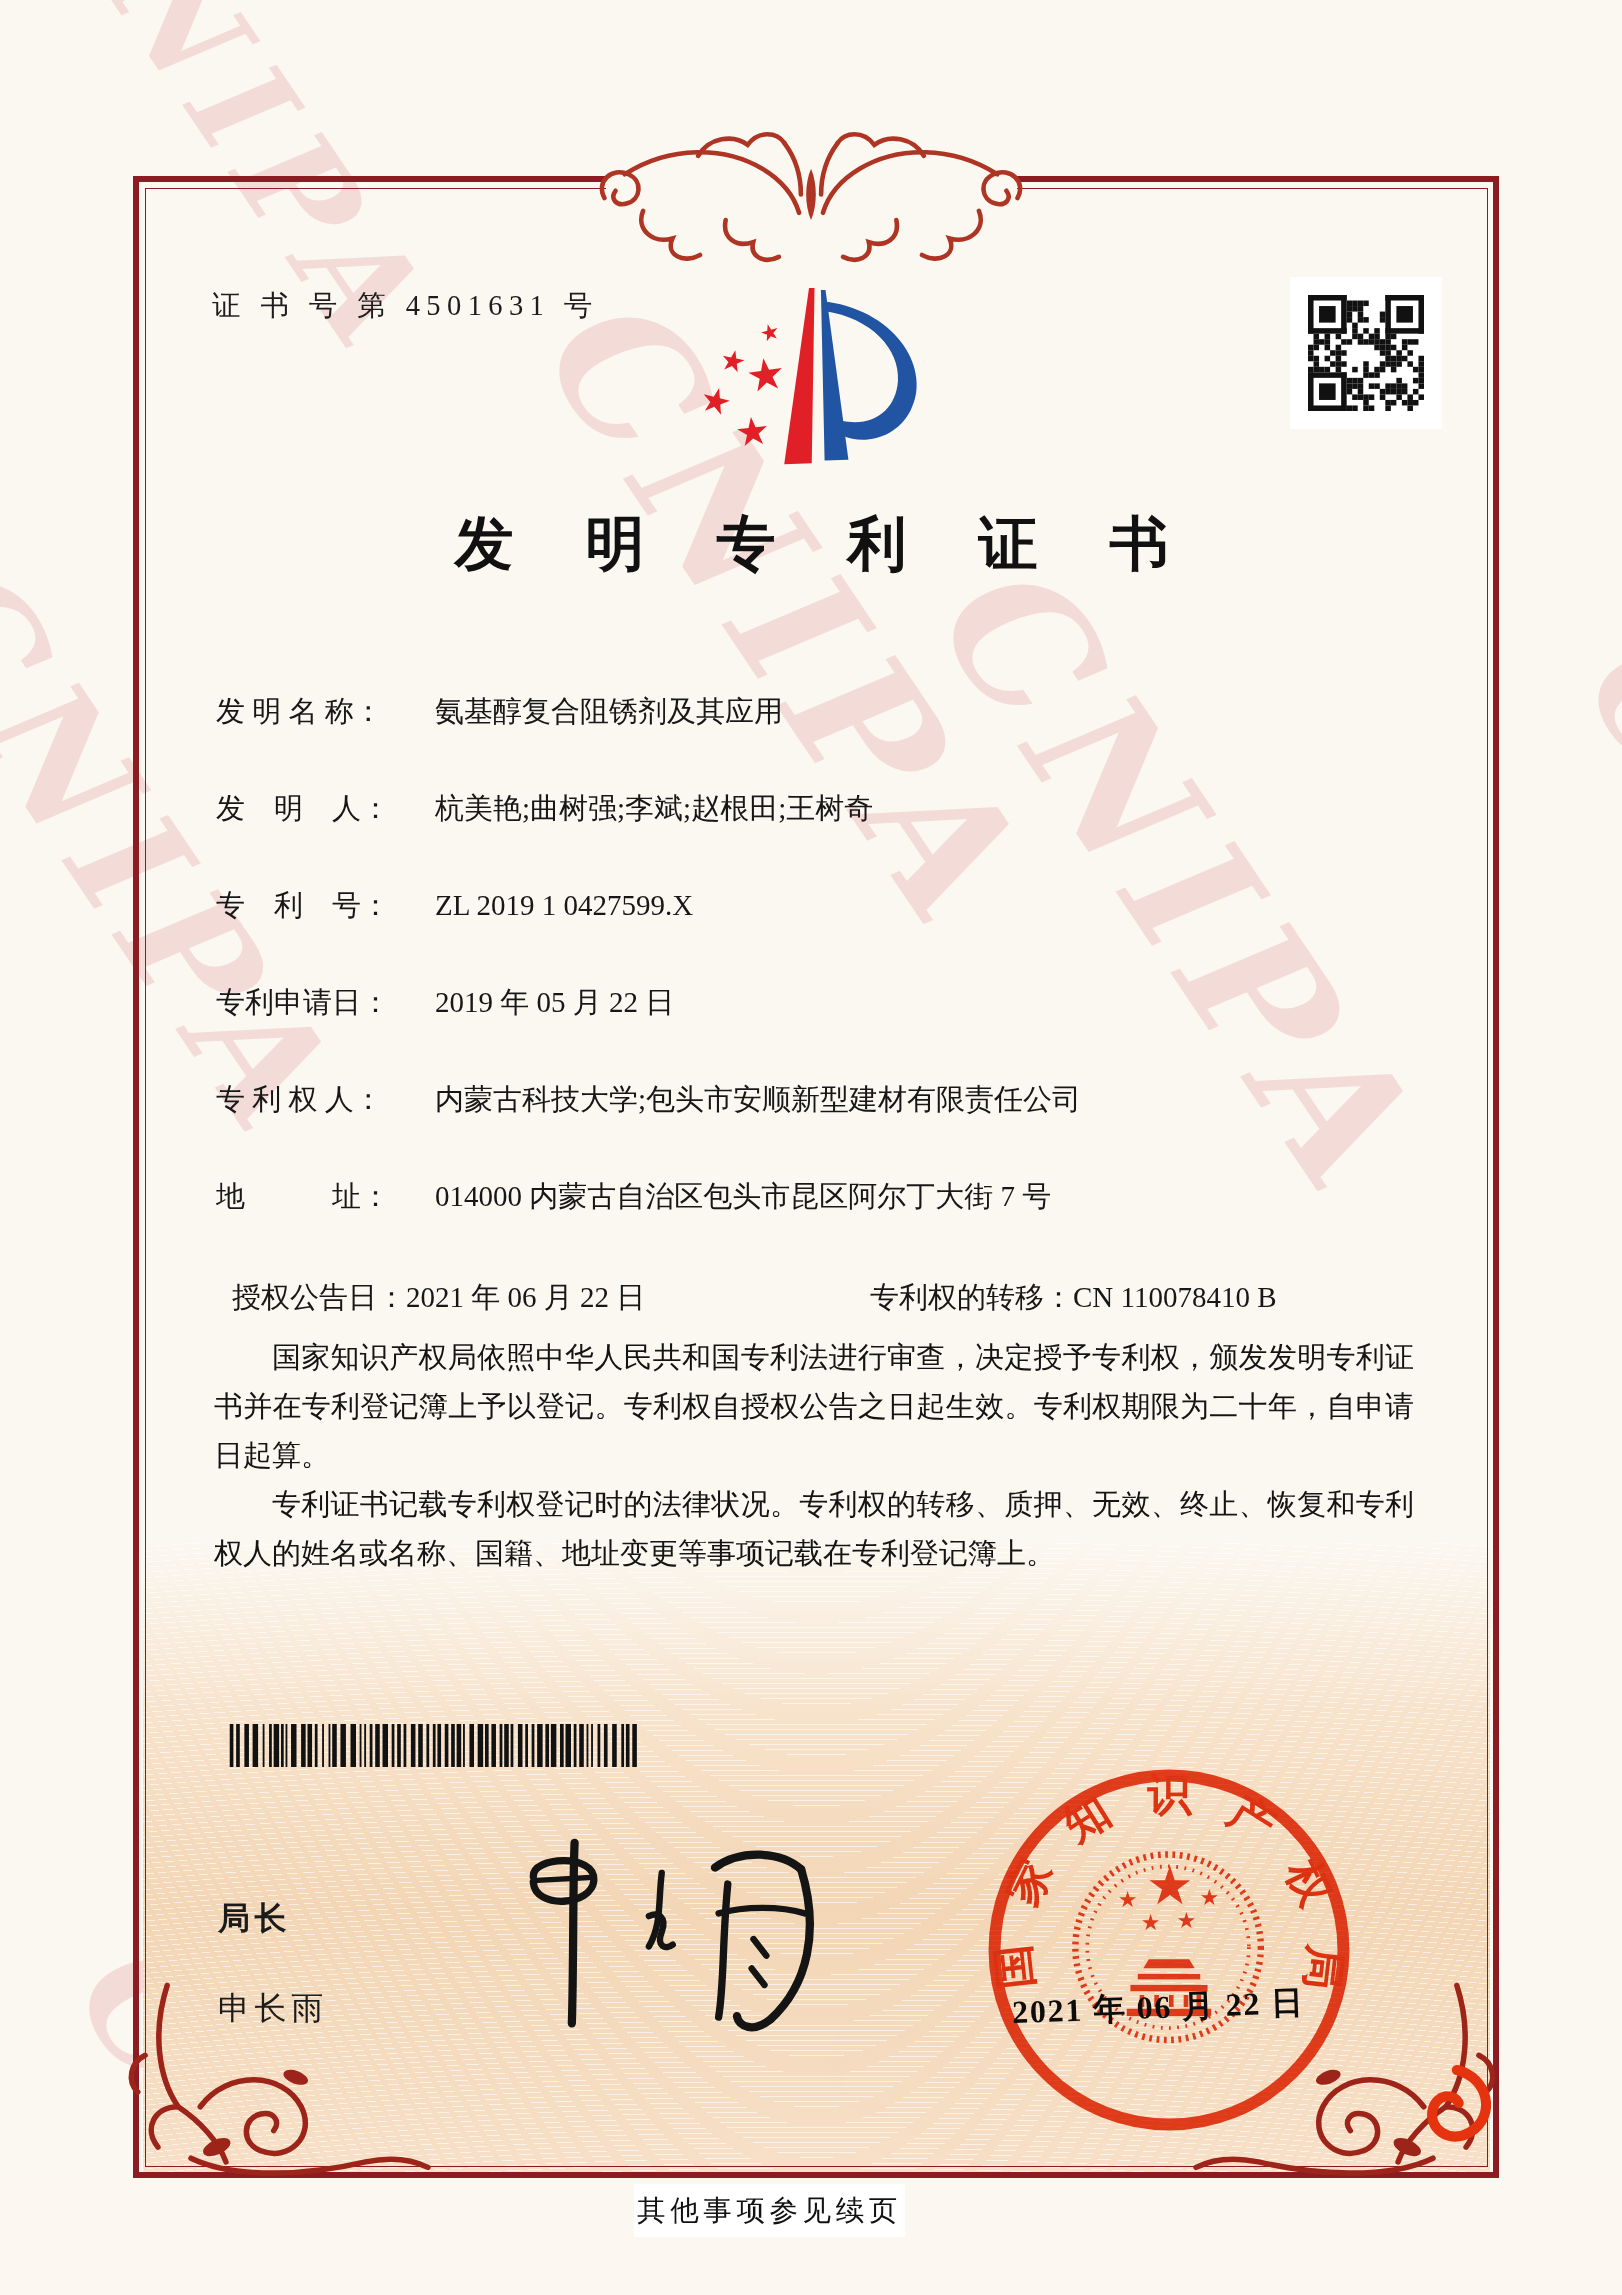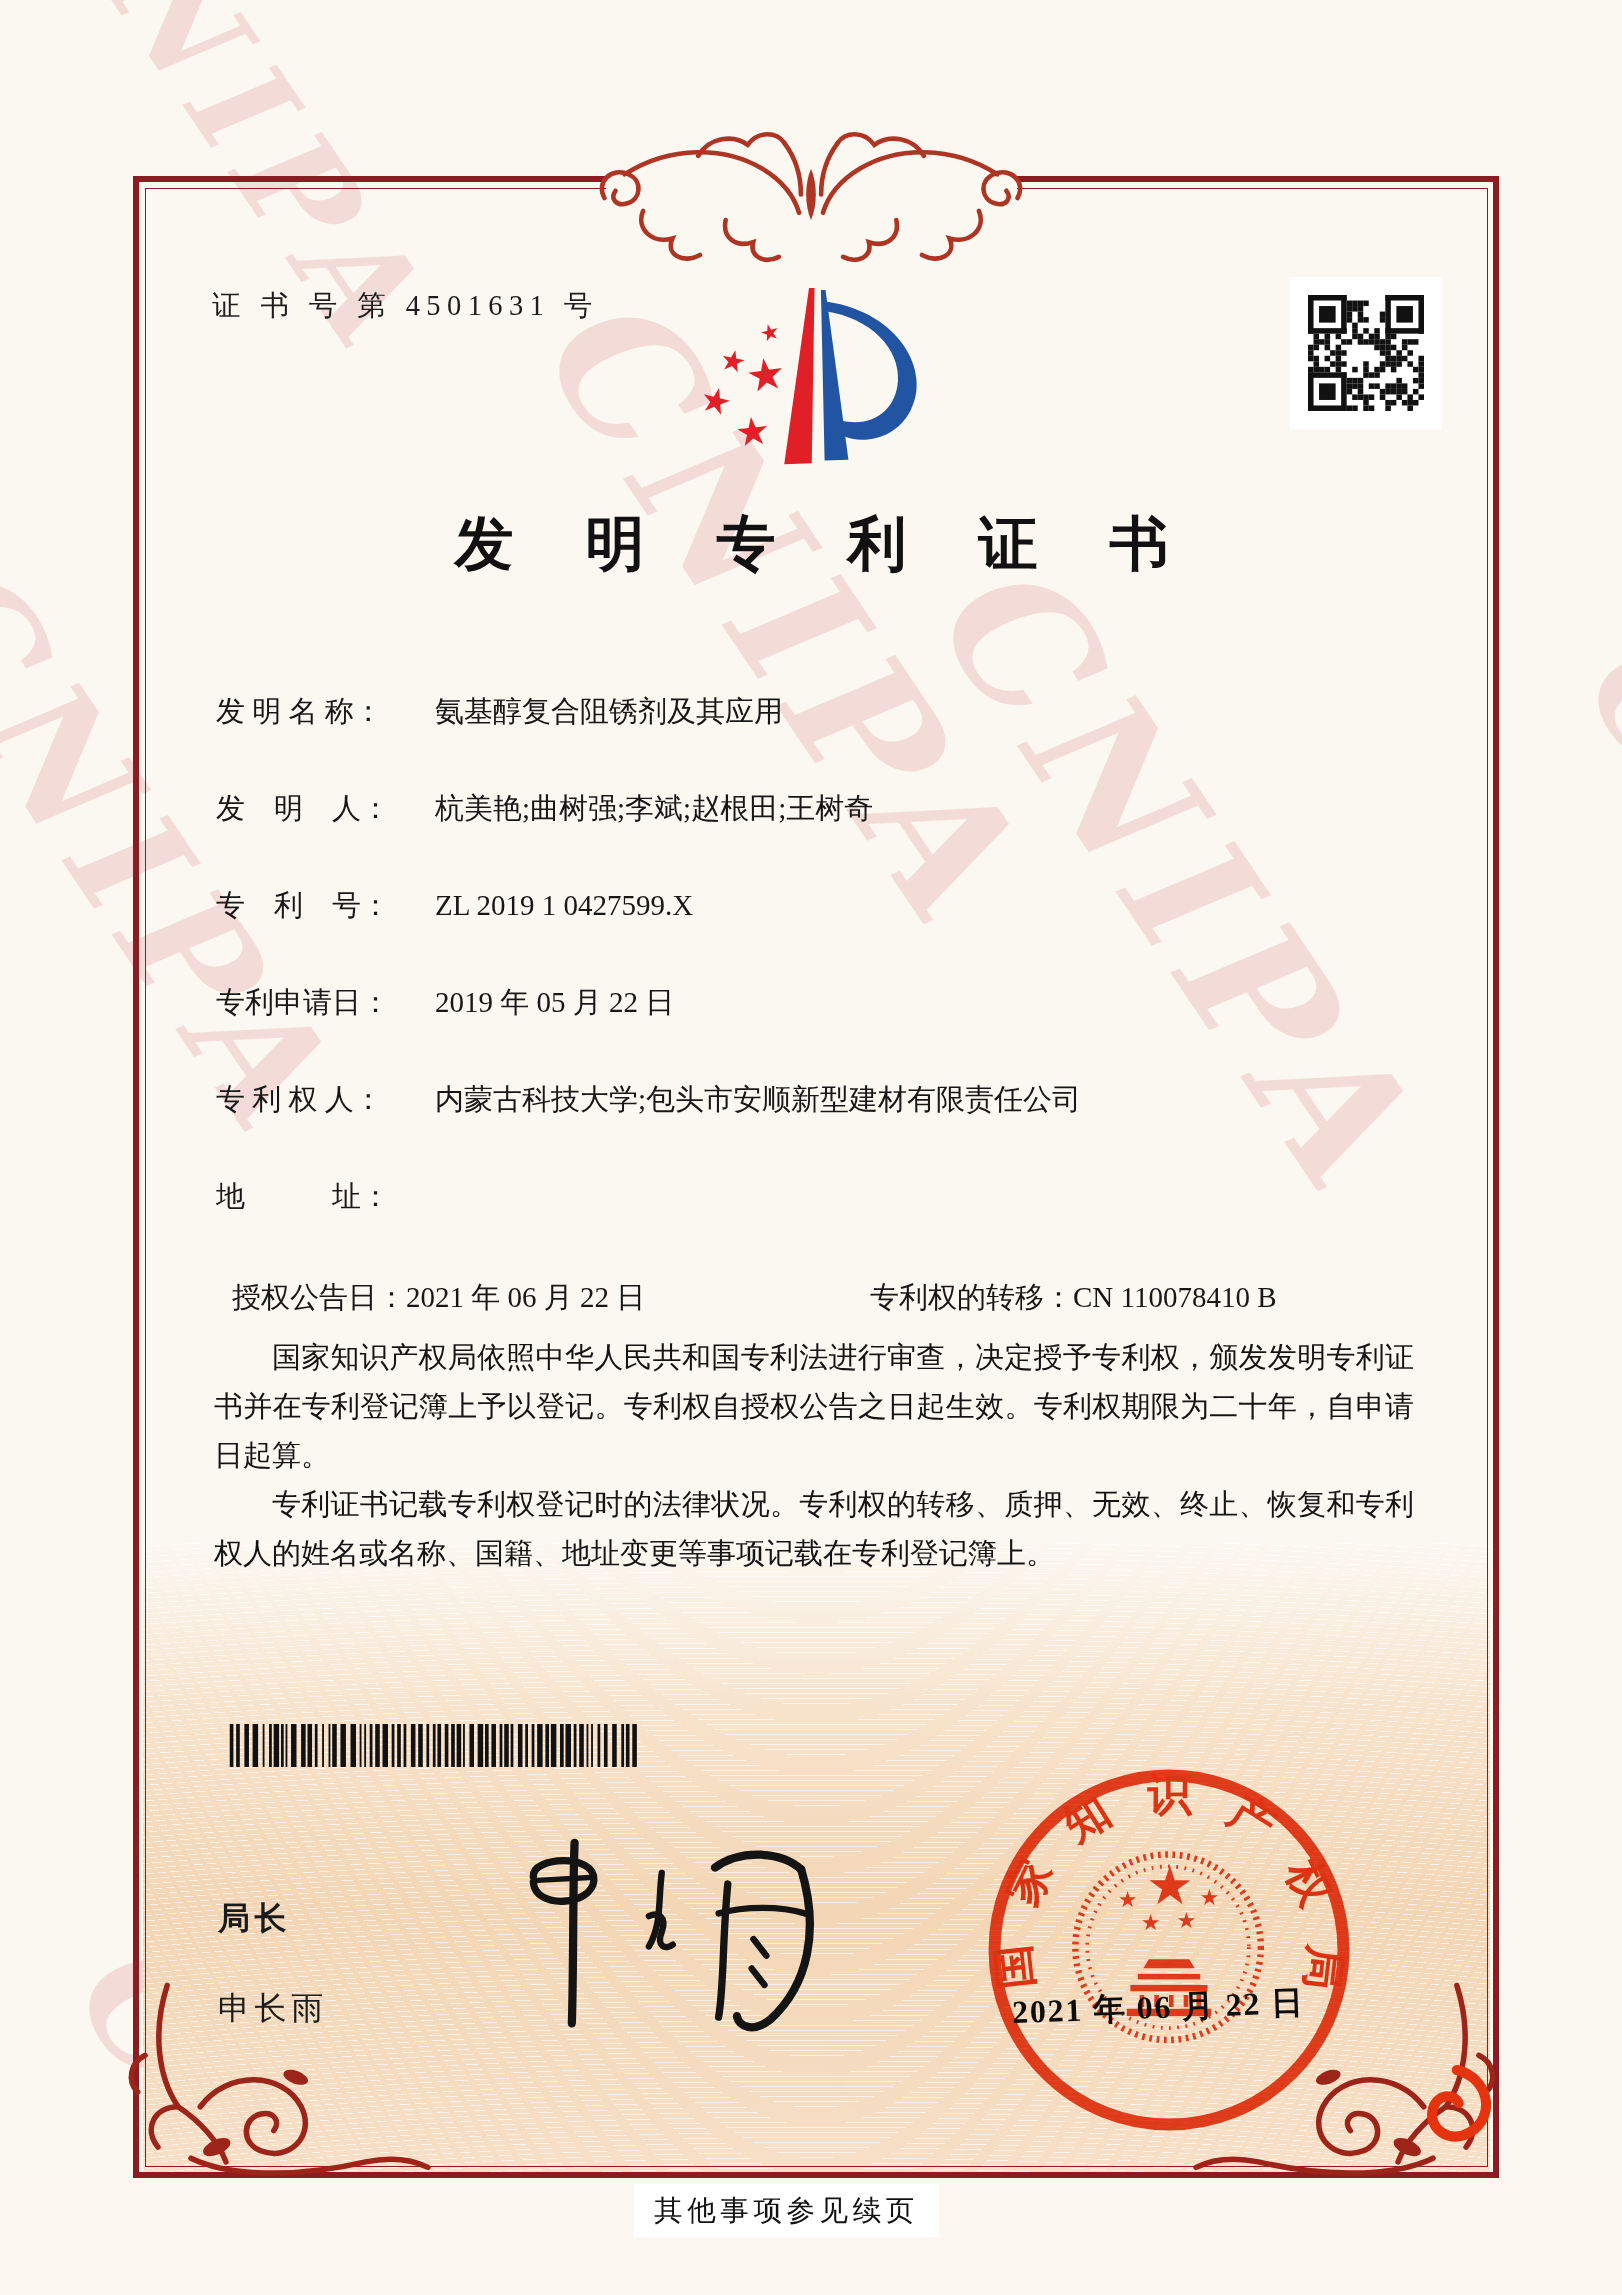--- a/index.html
+++ b/index.html
@@ -43,21 +43,21 @@
   #grant-row{left:232px;top:1278px;width:1212px;font-size:29px;color:#171717;}
   #grant-no{position:absolute;left:638px;top:0;}
   #paragraphs{left:214px;top:1333px;width:1200px;font-size:29px;line-height:49px;
       color:#141414;text-align:justify;}
   #paragraphs p{margin:0;text-indent:2em;}
 
   #director-title{left:218px;top:1897px;font-size:32px;letter-spacing:4.6px;color:#1b1b1b;font-weight:bold;font-family:"Liberation Sans","DejaVu Sans",sans-serif;}
   #director-name{left:218px;top:1987px;font-size:32px;letter-spacing:4.6px;color:#1b1b1b;font-weight:normal;font-family:"Liberation Sans","DejaVu Sans",sans-serif;}
 
   #page-info{left:526px;top:2105px;width:496px;text-align:center;font-size:27px;color:#222;letter-spacing:2.8px;}
-  #footer-note{left:634px;top:2184px;width:305px;height:53px;background:#ffffff;
+  #footer-note{left:634px;top:2184px;width:271px;height:53px;background:#ffffff;
       display:flex;align-items:center;justify-content:center;font-size:28.5px;
       letter-spacing:4.6px;color:#111;}
 
   
   #logo{left:687px;top:263px;width:266px;height:230px;}
   .logo-star{position:absolute;color:#e01f26;line-height:1;font-family:"DejaVu Sans",sans-serif;}
 
   
   #qr-box{left:1290px;top:277px;width:152px;height:152px;background:#fff;}
 
@@ -326,20 +326,21 @@
     <div class="field-row">
       <span class="field-label">专利申请日：</span>
       <span class="field-value">2019 年 05 月 22 日</span>
     </div>
     <div class="field-row">
       <span class="field-label">专 利 权 人：</span>
       <span class="field-value">内蒙古科技大学;包头市安顺新型建材有限责任公司</span>
     </div>
     <div class="field-row">
       <span class="field-label">地　　　址：</span>
+      <span class="field-value">014000 内蒙古自治区包头市昆区阿尔丁大街 7 号</span>
     </div>
   </div>
 
   <div id="grant-row" class="abs">
     <span>授权公告日：</span><span>2021 年 06 月 22 日</span>
     <span id="grant-no">
       <span>专利权的转移：</span><span>CN 110078410 B</span>
     </span>
   </div>
 

